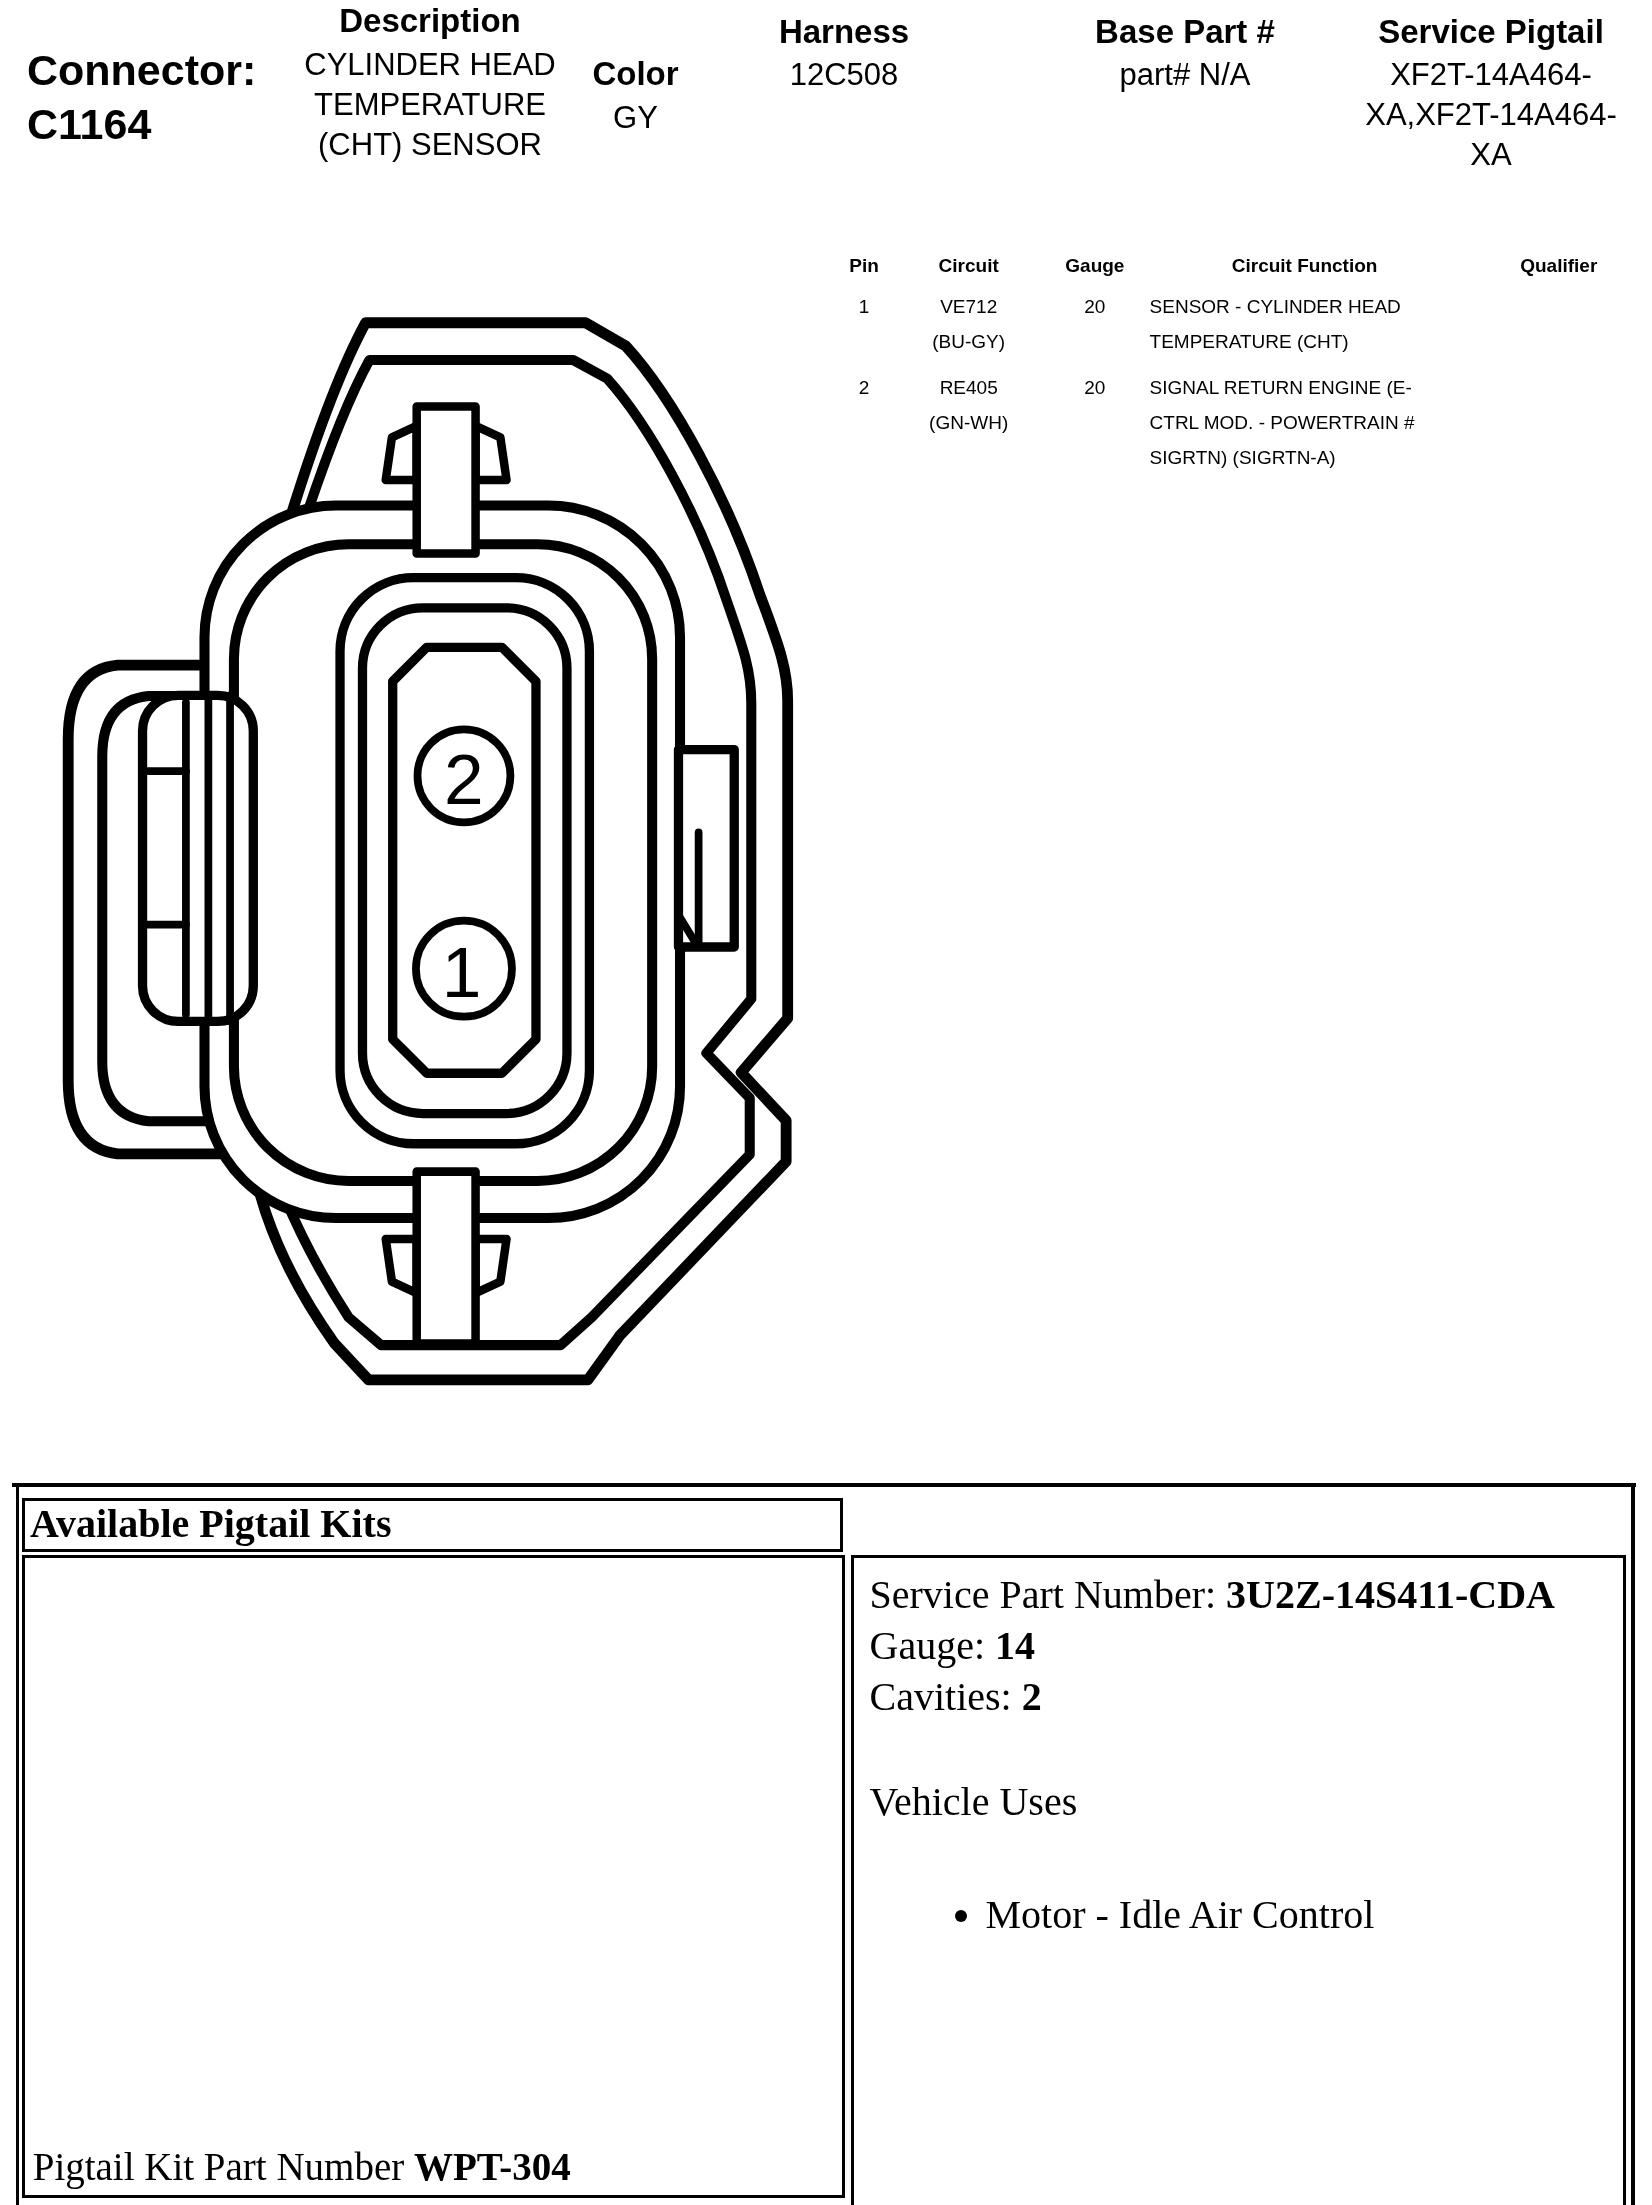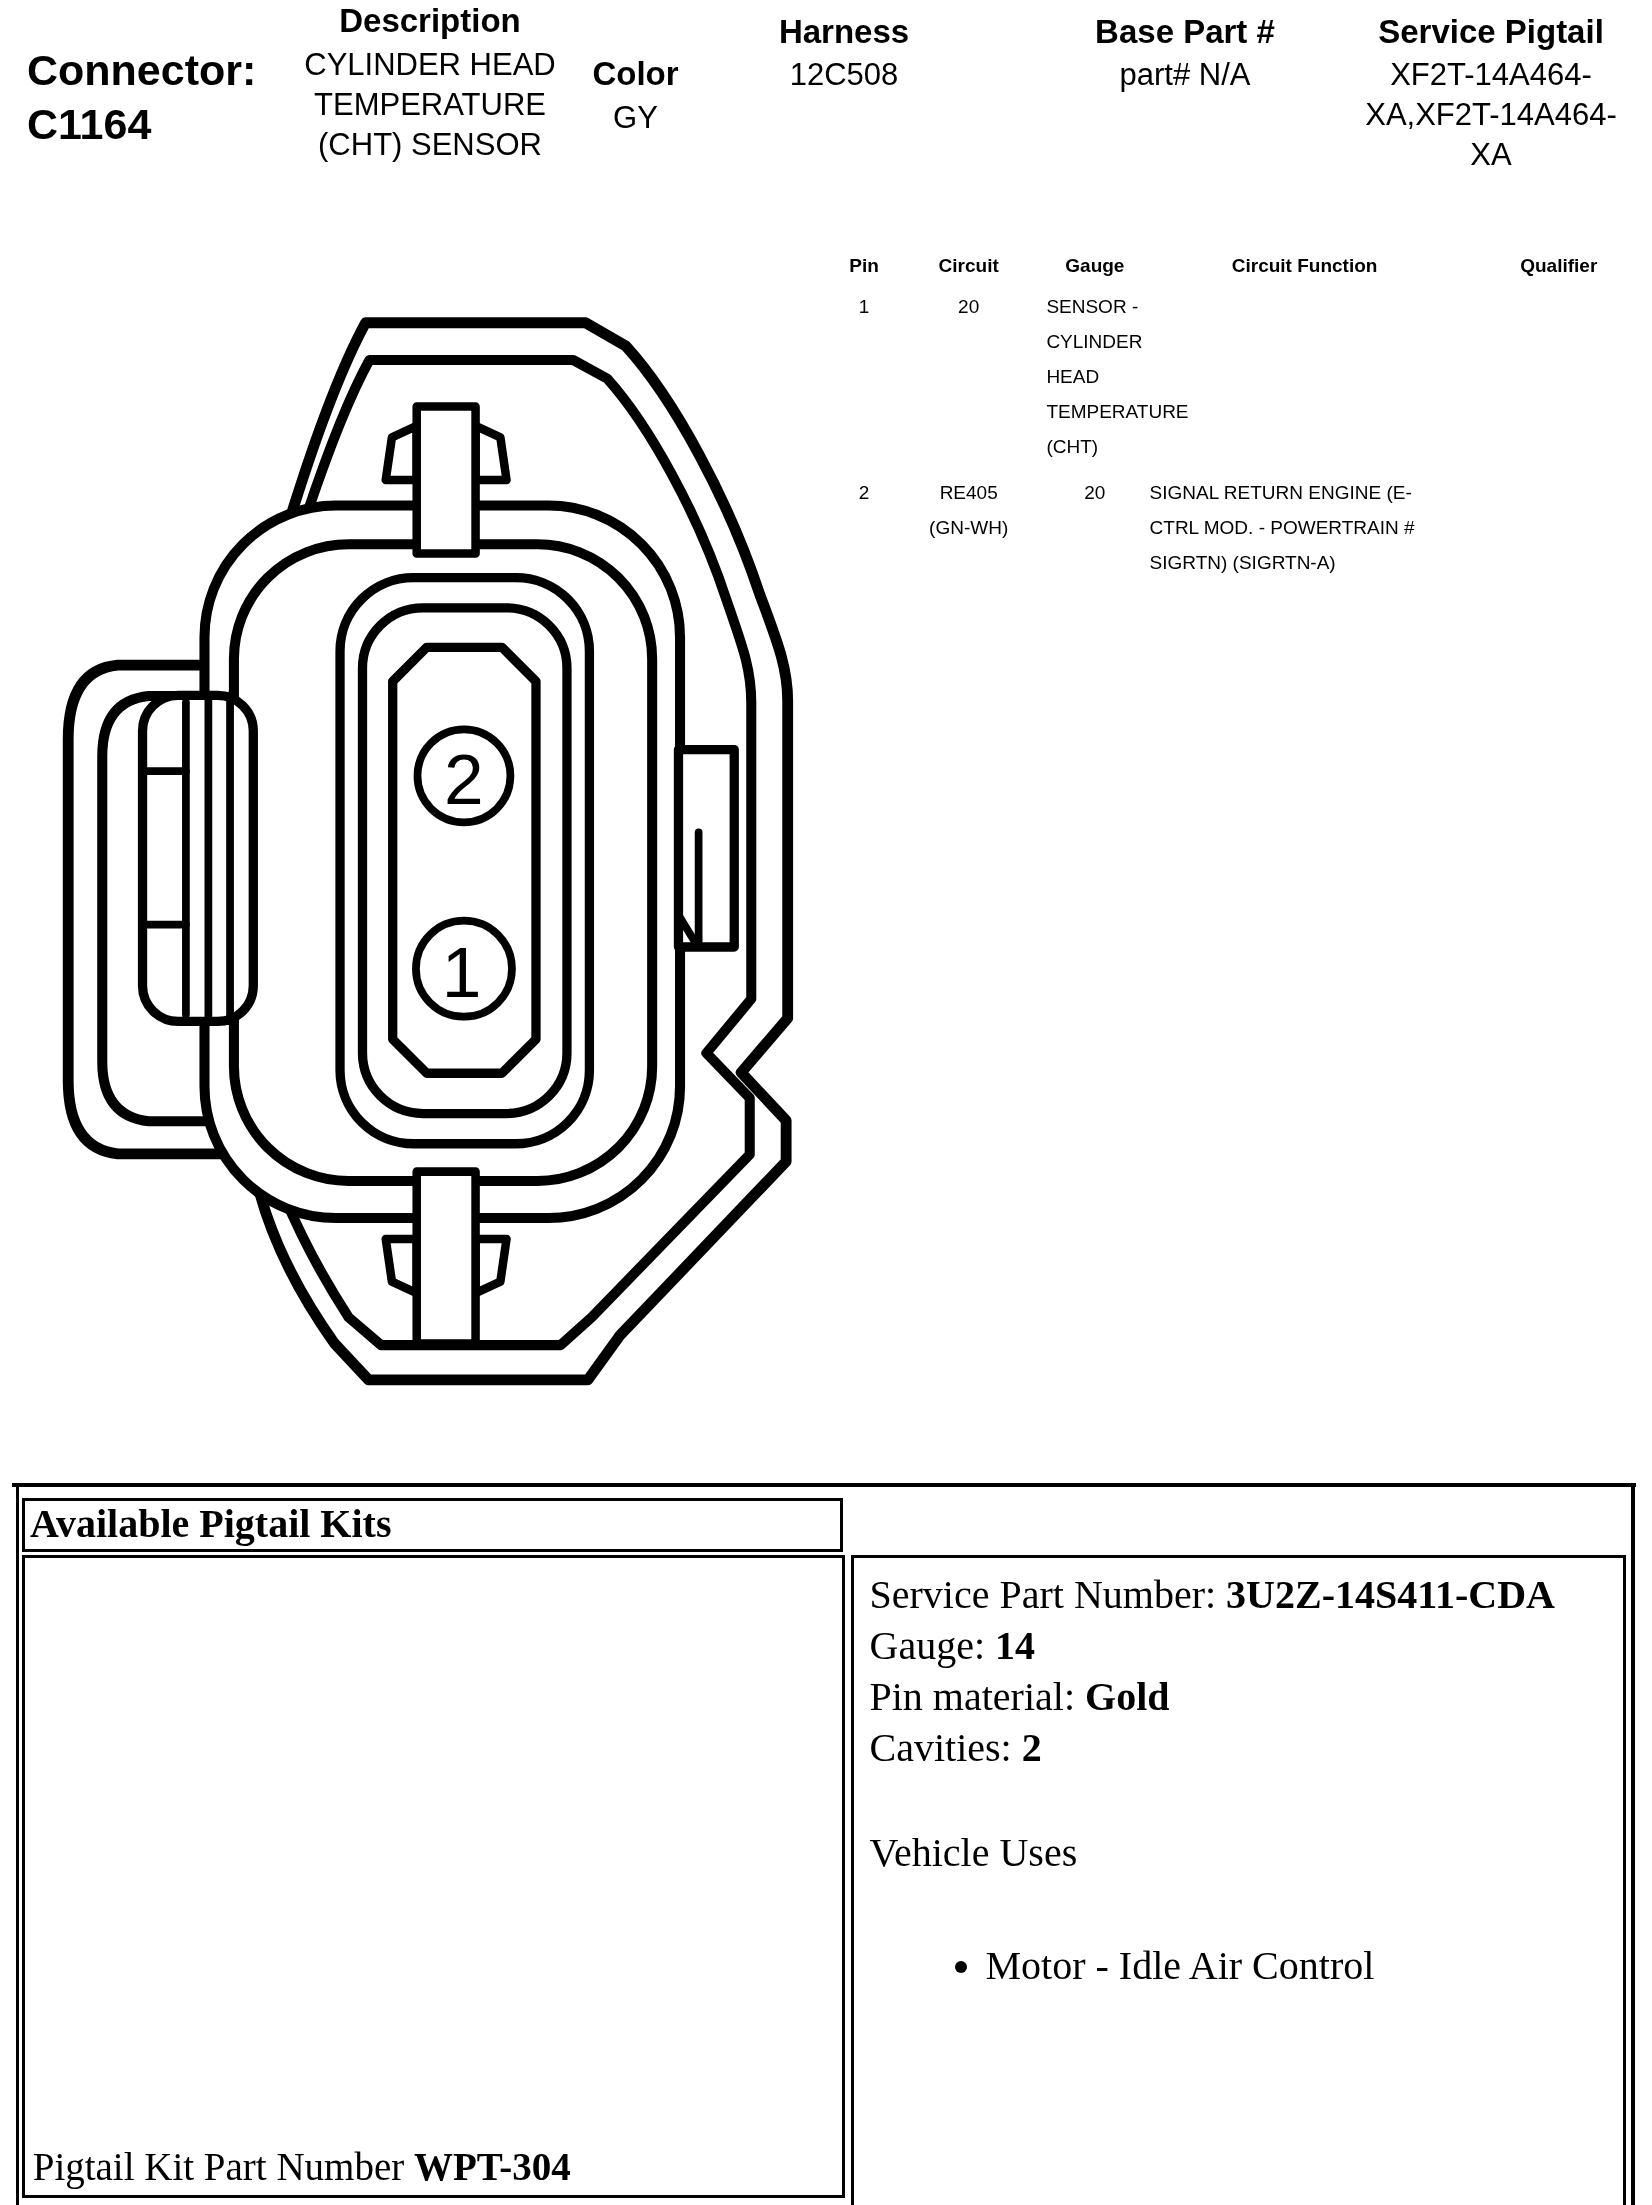--- a/index.html
+++ b/index.html
@@ -93,20 +93,24 @@
   <div class="pt-row pt-head">
     <div class="pt-cell">Pin</div>
     <div class="pt-cell">Circuit</div>
     <div class="pt-cell">Gauge</div>
     <div class="pt-cell">Circuit Function</div>
     <div class="pt-cell">Qualifier</div>
   </div>
 
   <div class="pt-row">
     <div class="pt-cell">1</div>
+    <div class="pt-cell">
+      <div>VE712</div>
+      <div>(BU-GY)</div>
+    </div>
     <div class="pt-cell">20</div>
     <div class="pt-cell fn">
       <div>SENSOR - CYLINDER HEAD</div>
       <div>TEMPERATURE (CHT)</div>
     </div>
     <div class="pt-cell"></div>
   </div>
 
   <div class="pt-row">
     <div class="pt-cell">2</div>
@@ -195,23 +199,20 @@
 </div>
 
 <div class="abs right-cell">
   <div>
     <span>Service Part Number: </span><span class="bold">3U2Z-14S411-CDA</span>
   </div>
   <div>
     <span>Gauge: </span><span class="bold">14</span>
   </div>
   <div>
-    <span>Pin material: </span><span class="bold">Gold</span>
-  </div>
-  <div>
     <span>Cavities: </span><span class="bold">2</span>
   </div>
   <div class="vehicle-uses">Vehicle Uses</div>
   <ul class="uses-list">
     <li>Motor - Idle Air Control</li>
   </ul>
 </div>
 
 
 </body></html>

